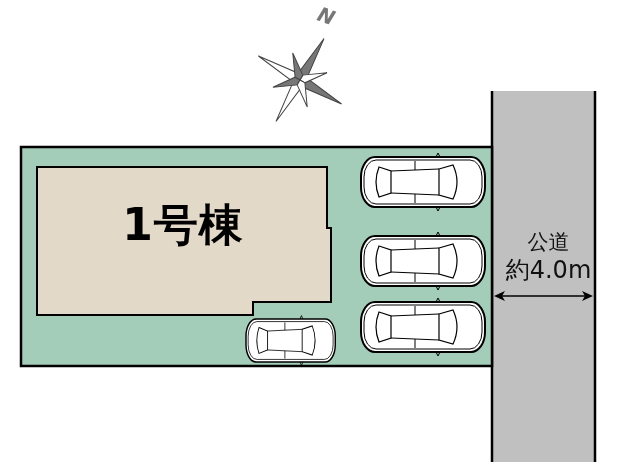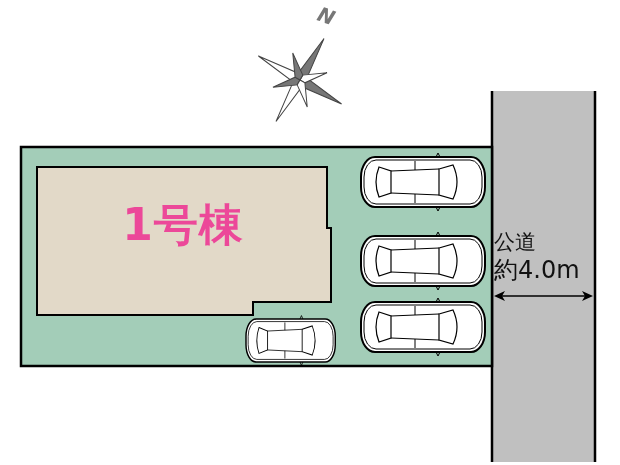--- a/index.html
+++ b/index.html
@@ -1,19 +1,19 @@
 <!DOCTYPE html>
 <html><head>
 <meta charset="utf-8">
 <style>
   html,body{margin:0;padding:0;background:#ffffff;}
   body{width:620px;height:465px;position:relative;overflow:hidden;font-family:"DejaVu Sans",sans-serif;}
   svg{position:absolute;left:0;top:0;}
-  .label-main{position:absolute;left:36px;top:196px;width:294px;text-align:center;font-size:44px;font-weight:bold;color:#ec4899;letter-spacing:1px;}
-  .road-label{position:absolute;left:494px;width:109px;text-align:left;color:#111;font-size:21px;}
+  .label-main{position:absolute;left:36px;top:196px;width:294px;text-align:center;font-size:44px;font-weight:bold;color:#000000;letter-spacing:1px;}
+  .road-label{position:absolute;left:494px;width:109px;text-align:center;color:#111;font-size:21px;}
   .road-name{top:228px;}
   .road-width{top:254px;font-size:24px;}
 </style>
 </head>
 <body>
 
 <svg width="620" height="465" viewBox="0 0 620 465">
 
   <g>
     <rect x="492" y="91" width="103" height="371" fill="#c0c0c0"></rect>

